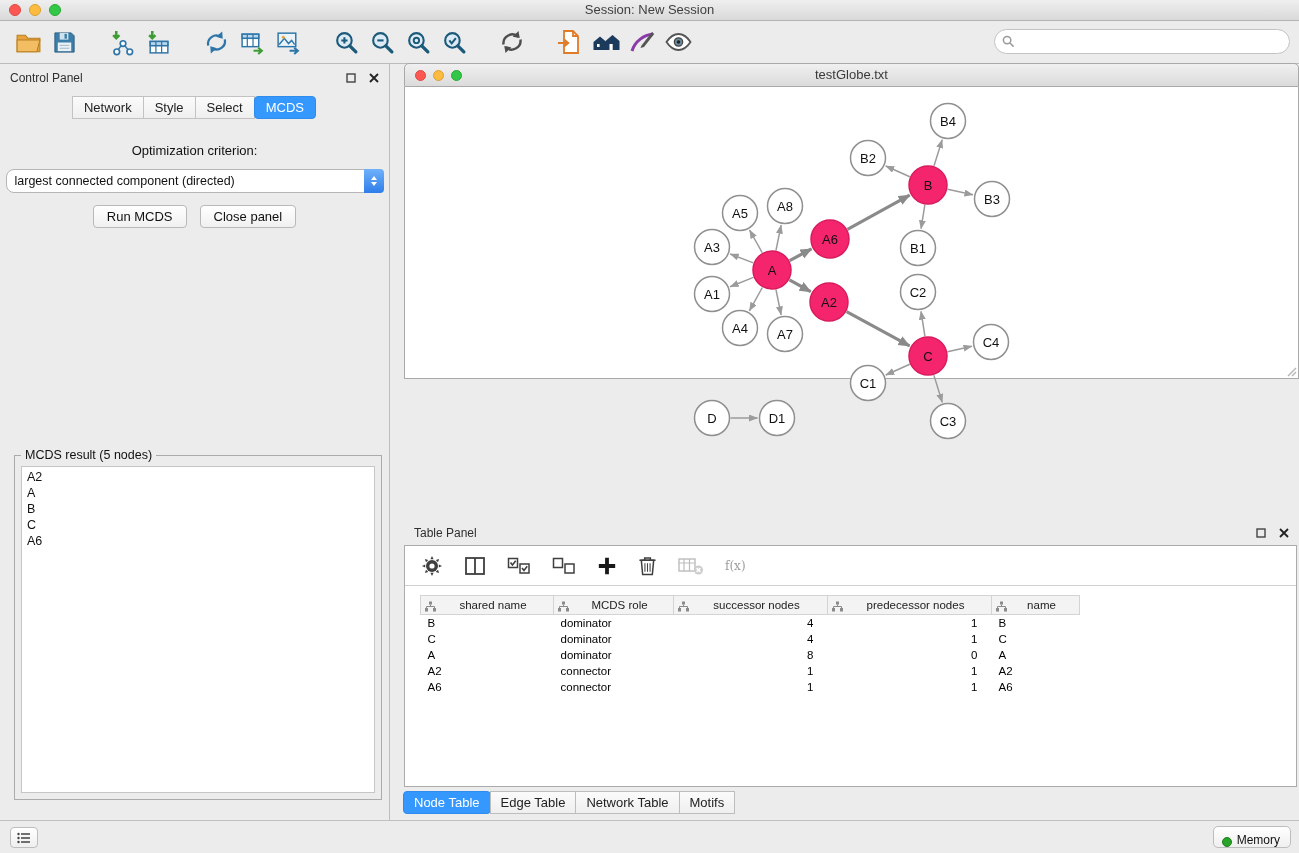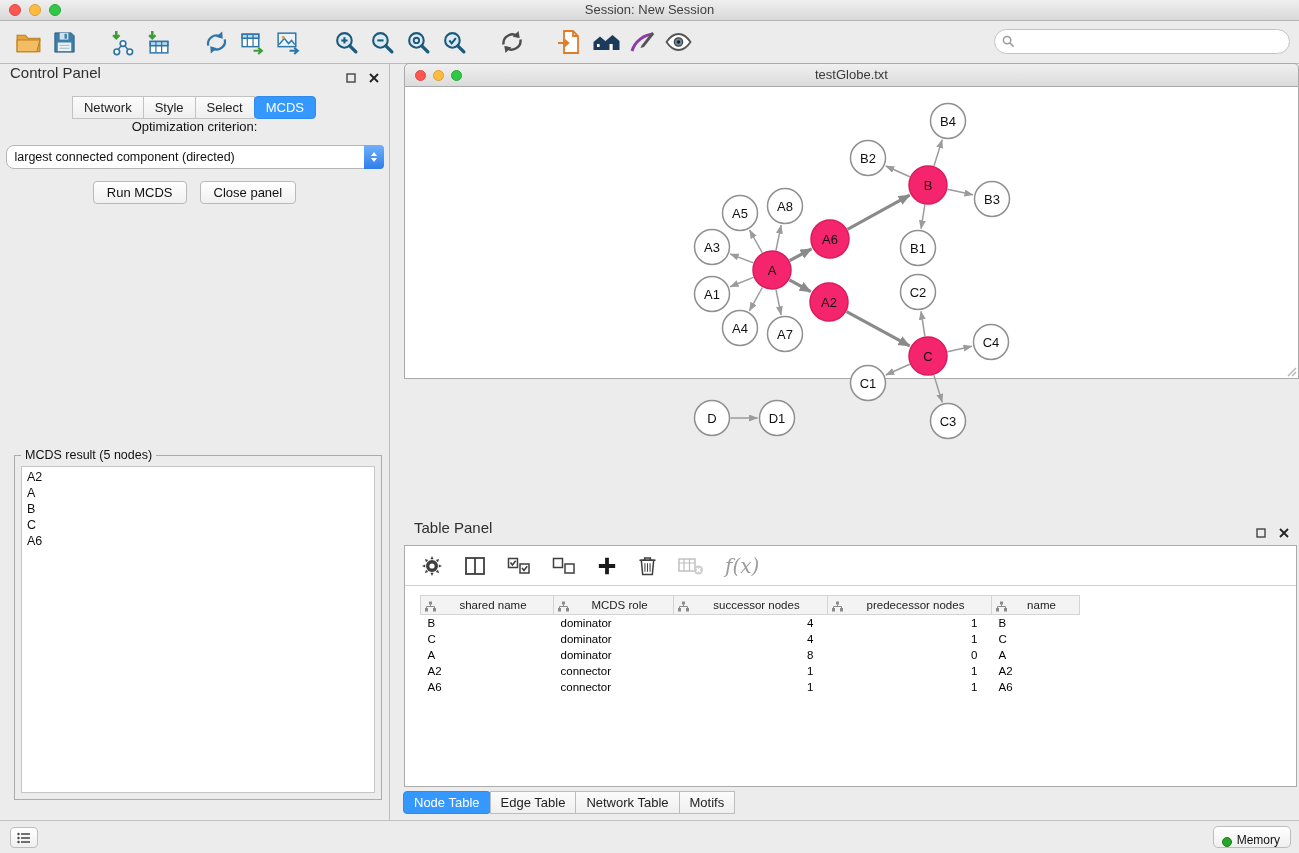--- a/index.html
+++ b/index.html
@@ -17,26 +17,26 @@
 
   
   .main-toolbar{position:absolute;top:21px;left:0;right:0;height:43px;background:#ECECEC;border-bottom:1px solid #BBBBBB;display:flex;align-items:center;padding-left:10px}
   .tb-group{display:flex;align-items:center;margin-right:22px}
   .tb-btn{width:36px;height:36px;display:flex;align-items:center;justify-content:center;cursor:default}
   .search-box{position:absolute;right:9px;top:8px;width:296px;height:25px;border:1px solid #C3C3C3;border-radius:13px;background:#fff;display:flex;align-items:center;padding-left:7px;gap:4px}
   .search-box input{border:none;outline:none;flex:1;font-size:13px;font-family:"Liberation Sans",sans-serif;background:transparent;height:20px}
 
   
   .control-panel{position:absolute;left:0;top:64px;width:390px;height:756px;background:#ECECEC;border-right:1px solid #BDBDBD}
-  .panel-header{height:28px;display:flex;padding:0 10px;font-size:15px;color:#2F2F2F}
+  .panel-header{height:28px;display:flex;align-items:center;padding:0 10px;font-size:12px;color:#2F2F2F}
   .win-icons{margin-left:auto;display:flex;gap:13px;align-items:center}
   .cp-tabs{display:flex;justify-content:center;margin-top:4px}
   .cp-tab{font-size:13px;padding:3px 11px;border:1px solid #C2C2C2;background:linear-gradient(#FBFBFB,#EFEFEF);margin-left:-1px;color:#222;cursor:default}
   .cp-tab.active{background:#3598FE;border-color:#2F8BEC;color:#fff;border-radius:4px}
-  .opt-label{text-align:center;font-size:13px;color:#111}
+  .opt-label{text-align:center;font-size:13px;margin-top:24px;color:#111}
   .dropdown{margin:11px auto 0;width:378px;height:24px;background:#fff;border:1px solid #B6B6B6;border-radius:8px;position:relative;font-size:12.5px;line-height:22px;padding-left:8px;color:#111}
   .stepper{position:absolute;right:-1px;top:-1px;width:20px;height:24px;background:linear-gradient(#6FB1FB,#2E7DE9);border-radius:0 4px 4px 0;display:flex;flex-direction:column;align-items:center;justify-content:center;gap:2px}
   .arr-up{width:0;height:0;border-left:3.5px solid transparent;border-right:3.5px solid transparent;border-bottom:4.5px solid #fff}
   .arr-dn{width:0;height:0;border-left:3.5px solid transparent;border-right:3.5px solid transparent;border-top:4.5px solid #fff}
   .cp-buttons{display:flex;justify-content:center;gap:13px;margin-top:12px}
   .btn{font-size:13px;padding:3px 13px;background:linear-gradient(#FFFFFF,#F0F0F0);border:1px solid #B9B9B9;border-radius:4px;color:#111;cursor:default}
   .result-box{position:absolute;left:14px;top:391px;width:368px;height:345px;border:1px solid #ABABAB}
   .result-title{position:absolute;top:-8px;left:6px;background:#ECECEC;padding:0 4px;font-size:12.5px;color:#111}
   .result-list{position:absolute;left:6px;top:10px;right:6px;bottom:6px;background:#fff;border:1px solid #C6C6C6;padding:2px 5px;overflow:hidden}
   .result-item{font-size:12.5px;line-height:16px;color:#111}
@@ -49,21 +49,21 @@
   .nw-title{text-align:center;line-height:22px;font-size:13px;color:#3A3A3A}
   .nw-canvas{position:absolute;top:24px;left:0;right:0;bottom:0;background:#fff;border:1px solid #A9A9A9;border-top:none}
   .nw-canvas svg{display:block}
   .resize-grip{position:absolute;right:1px;bottom:1px}
 
   
   .table-panel{position:absolute;left:404px;top:519px;width:895px;height:301px}
   .tp-body{position:absolute;top:26px;left:0;right:2px;height:242px;background:#fff;border:1px solid #ABABAB}
   .tp-toolbar{height:40px;border-bottom:1px solid #D0D0D0;display:flex;align-items:center;gap:21px;padding-left:16px}
   .tp-btn{display:flex;align-items:center;justify-content:center;cursor:default}
-  .fx-label{font-family:"DejaVu Serif",serif;font-style:italic;font-size:20px;color:#9C9C9C}
+  .fx-label{font-family:"DejaVu Serif",serif;font-size:12px;color:#9C9C9C}
   .tp-table-wrap{padding:9px 15px 0}
   table{border-collapse:collapse;table-layout:fixed}
   th{background:#F3F3F3;border:1px solid #D4D4D4;font-weight:normal;font-size:11.5px;height:19px;position:relative;color:#222;text-align:center;padding:0 4px 0 16px}
   th:nth-child(1){width:133px}th:nth-child(2){width:120px}th:nth-child(3){width:154px}th:nth-child(4){width:164px}th:nth-child(5){width:88px}
   .tree-icon{position:absolute;left:4px;top:5px}
   td{font-size:11.5px;height:16px;padding:0 7px;color:#000;white-space:nowrap;overflow:hidden}
   td.num{text-align:right;padding-right:14px}
   .tp-tabs{position:absolute;bottom:6px;left:0;right:0;display:flex;justify-content:flex-start}
   .tp-tab{font-size:13px;padding:3px 10px;border:1px solid #BDBDBD;background:linear-gradient(#FBFBFB,#EFEFEF);margin-left:-1px;color:#222;cursor:default}
   .tp-tab.active{background:#3598FE;color:#fff;border-radius:4px;border-color:#2F8BEC}

